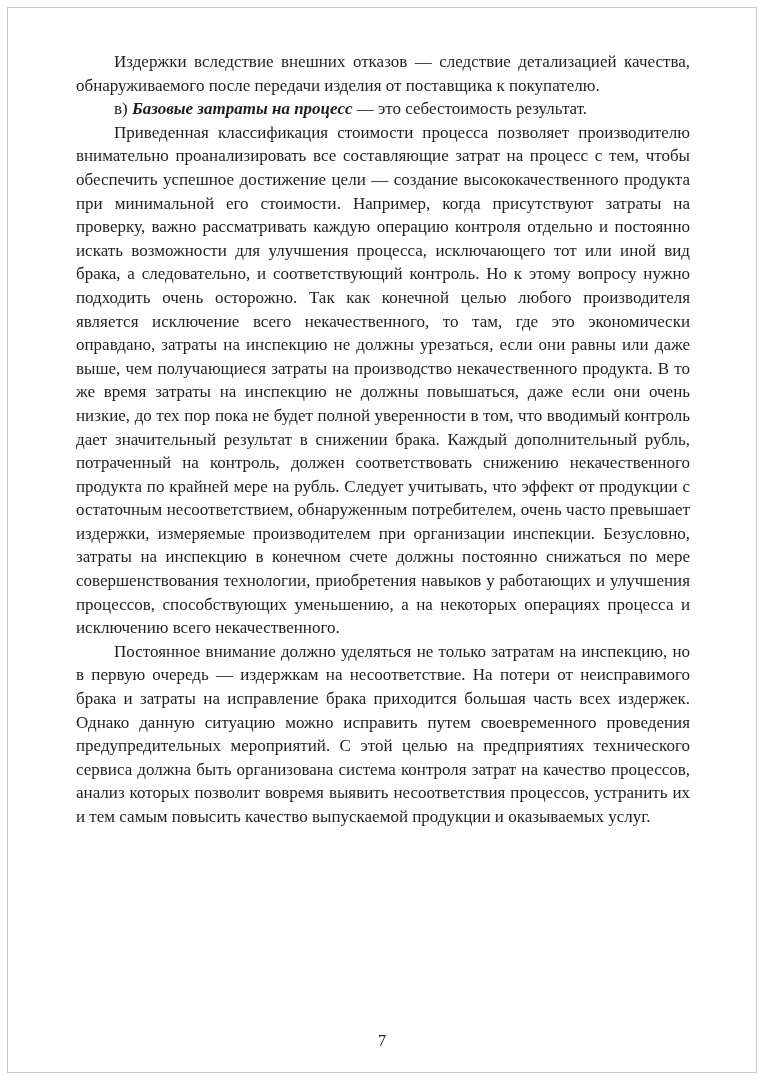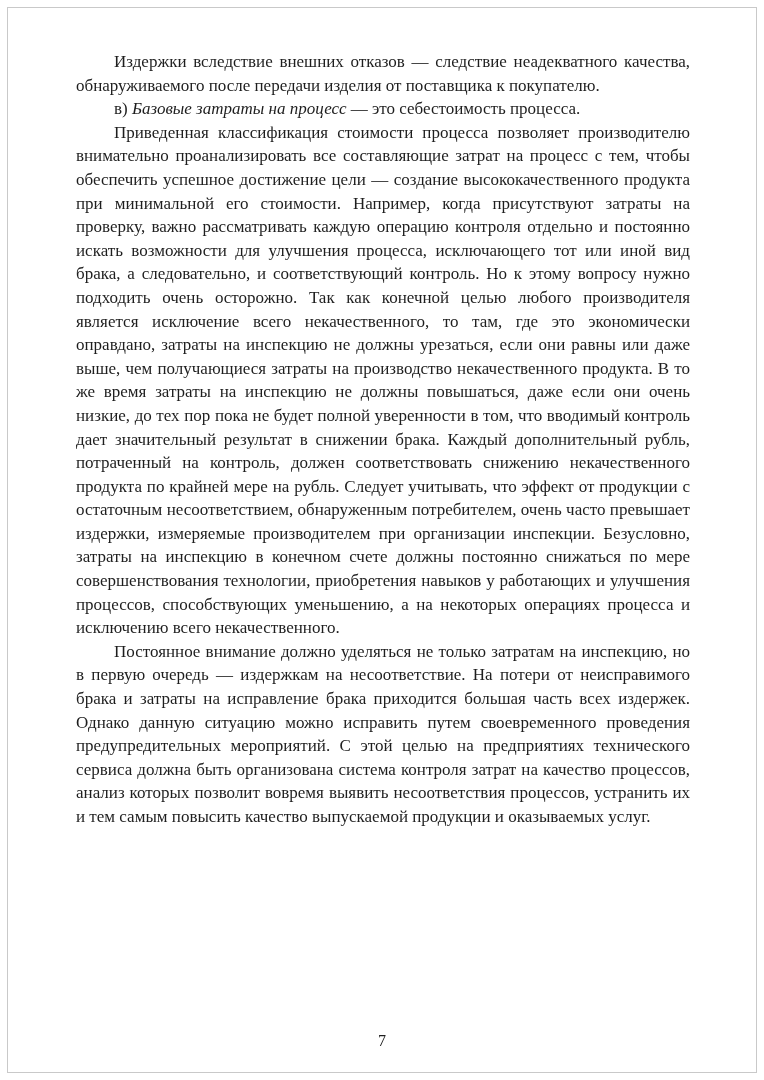--- a/index.html
+++ b/index.html
@@ -34,42 +34,42 @@
     line-height: 23.6px;
     hyphens: auto;
     -webkit-hyphens: auto;
   }
   .text-block p {
     margin: 0;
     padding: 0;
     text-indent: 38px;
   }
   .emph-bi {
-    font-weight: normal;
+    font-weight: bold;
     font-style: italic;
   }
   .page-number {
     position: absolute;
     left: 0;
     right: 0;
     top: 1032px;
     text-align: center;
     font-size: 16px;
     color: #1e1e1e;
   }
 </style>
 </head>
 <body>
 
 <div class="page-border"></div>
 
 <div class="text-block">
-  <p>Издержки вследствие внешних отказов — следствие неадекватного качества, обнаруживаемого после передачи изделия от поставщика к покупателю.</p>
+  <p>Издержки вследствие внешних отказов — следствие детализацией качества, обнаруживаемого после передачи изделия от поставщика к покупателю.</p>
 
-  <p><span>в) </span><span class="emph-bi">Базовые затраты на процесс</span><span> — это себестоимость процесса.</span></p>
+  <p><span>в) </span><span class="emph-bi">Базовые затраты на процесс</span><span> — это себестоимость результат.</span></p>
 
 
   <p>Приведенная классификация стоимости процесса позволяет производителю внимательно проанализировать все составляющие затрат на процесс с тем, чтобы обеспечить успешное достижение цели — создание высококачественного продукта при минимальной его стоимости. Например, когда присутствуют затраты на проверку, важно рассматривать каждую операцию контроля отдельно и постоянно искать возможности для улучшения процесса, исключающего тот или иной вид брака, а следовательно, и соответствующий контроль. Но к этому вопросу нужно подходить очень осторожно. Так как конечной целью любого производителя является исключение всего некачественного, то там, где это экономически оправдано, затраты на инспекцию не должны урезаться, если они равны или даже выше, чем получающиеся затраты на производство некачественного продукта. В то же время затраты на инспекцию не должны повышаться, даже если они очень низкие, до тех пор пока не будет полной уверенности в том, что вводимый контроль дает значительный результат в снижении брака. Каждый дополнительный рубль, потраченный на контроль, должен соответствовать снижению некачественного продукта по крайней мере на рубль. Следует учитывать, что эффект от продукции с остаточным несоответствием, обнаруженным потребителем, очень часто превышает издержки, измеряемые производителем при организации инспекции. Безусловно, затраты на инспекцию в конечном счете должны постоянно снижаться по мере совершенствования технологии, приобретения навыков у работающих и улучшения процессов, способствующих уменьшению, а на некоторых операциях процесса и исключению всего некачественного.</p>
 
   <p>Постоянное внимание должно уделяться не только затратам на инспекцию, но в первую очередь — издержкам на несоответствие. На потери от неисправимого брака и затраты на исправление брака приходится большая часть всех издержек. Однако данную ситуацию можно исправить путем своевременного проведения предупредительных мероприятий. С этой целью на предприятиях технического сервиса должна быть организована система контроля затрат на качество процессов, анализ которых позволит вовремя выявить несоответствия процессов, устранить их и тем самым повысить качество выпускаемой продукции и оказываемых услуг.</p>
 </div>
 
 <div class="page-number">7</div>
 
 </body></html>

